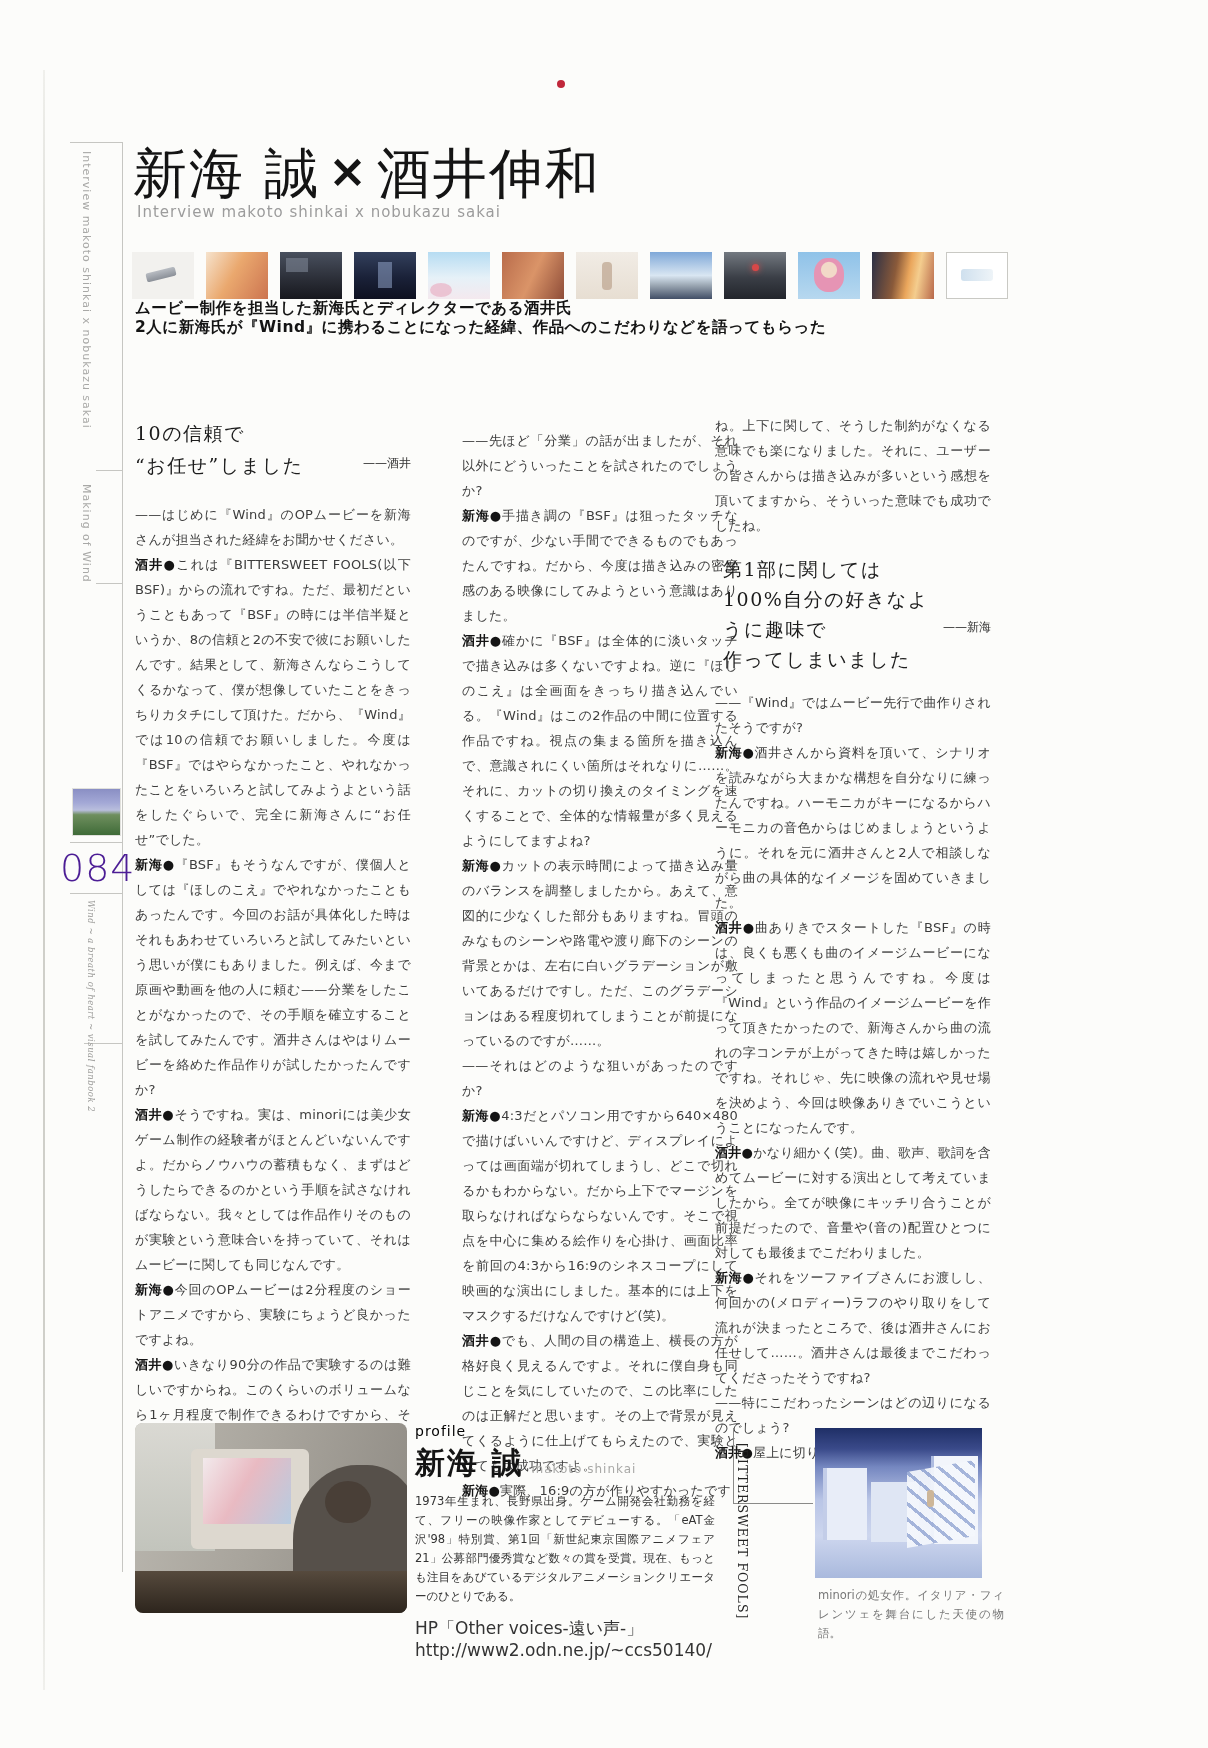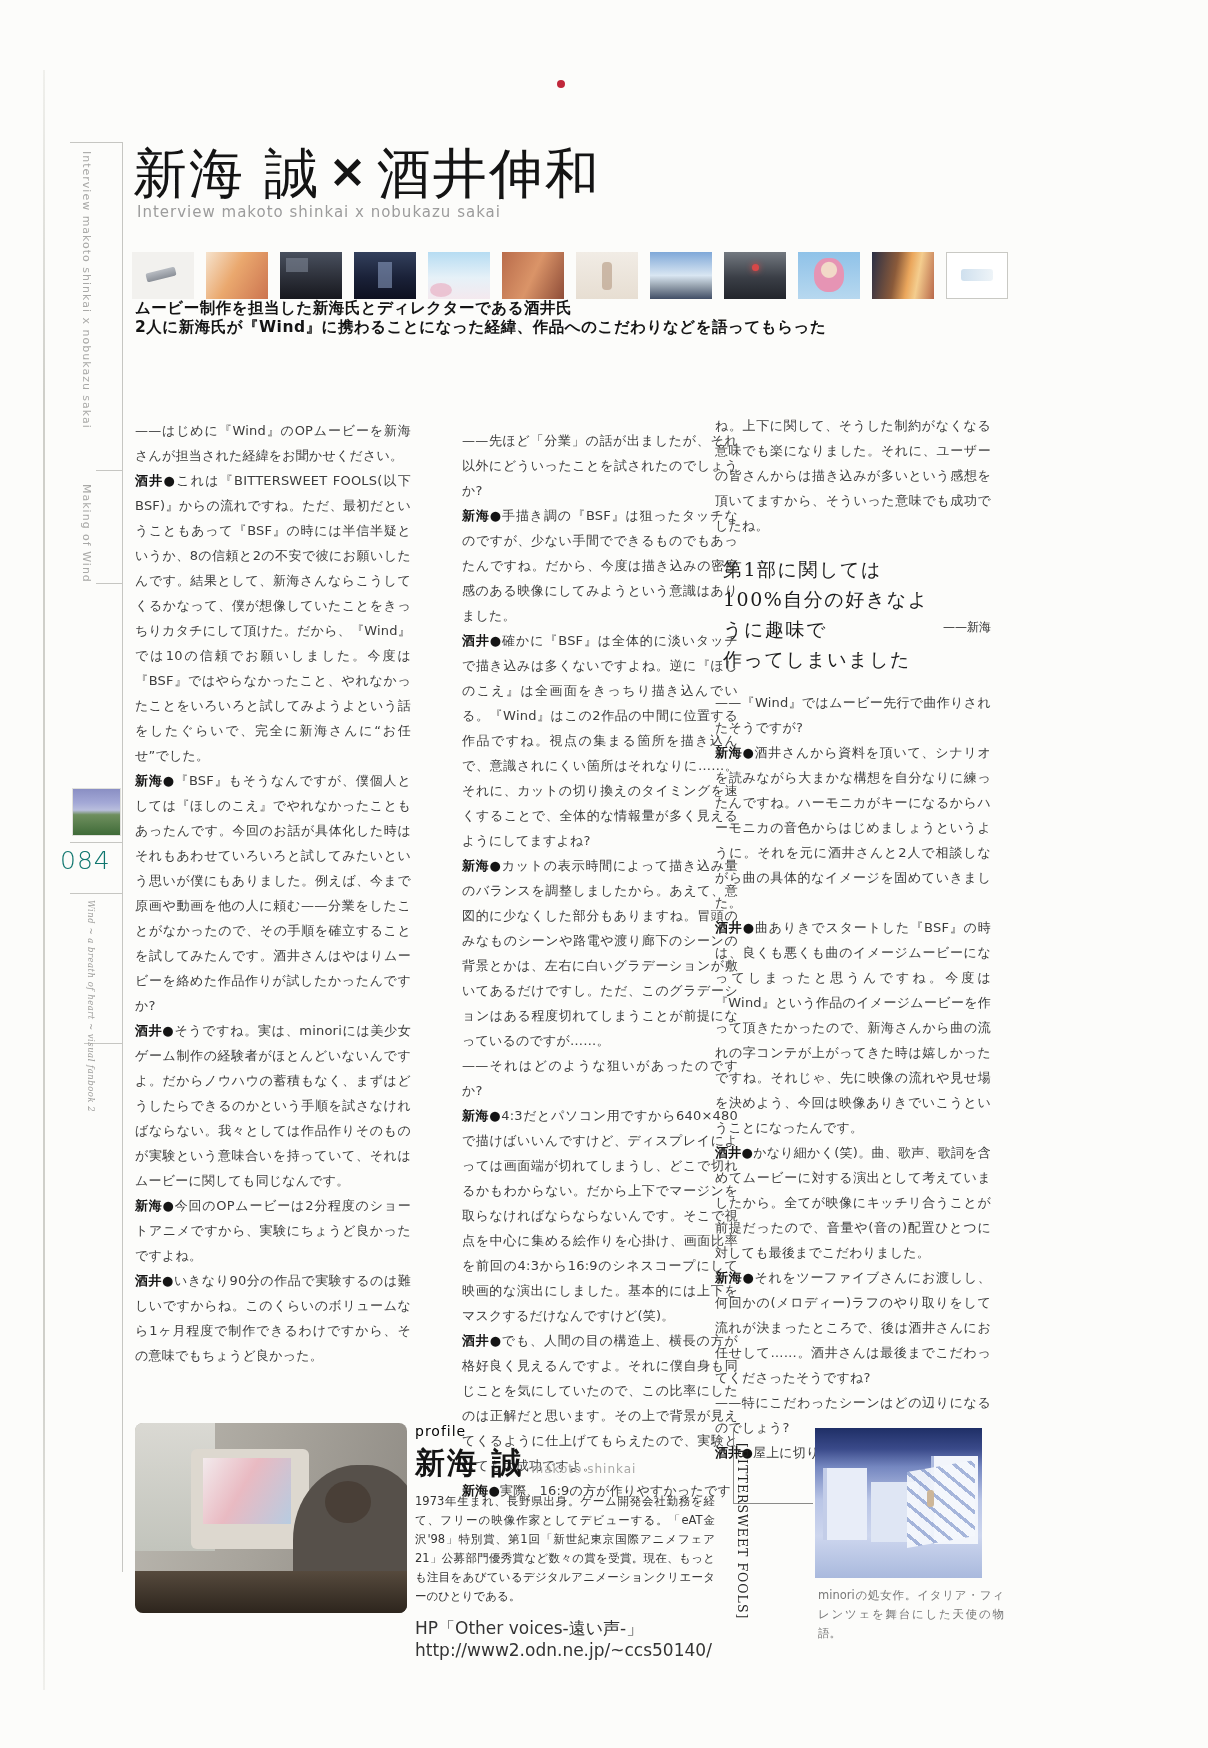--- a/index.html
+++ b/index.html
@@ -18,22 +18,22 @@
   #tick-4{left:70px;top:842px;width:53px;}
   #tick-5{left:70px;top:893px;width:53px;}
   #tick-6{left:84px;top:1043px;width:39px;}
   .v-text{writing-mode:vertical-rl;color:#a8a8a6;font-size:11px;letter-spacing:1px;white-space:nowrap;}
   #side-interview{left:80px;top:151px;height:310px;}
   #side-making{left:80px;top:484px;height:105px;}
   #side-script{left:86px;top:900px;height:140px;font-family:"DejaVu Serif",serif;font-style:italic;
                font-size:8.5px;color:#9c9c9a;letter-spacing:0.5px;}
   #side-thumb{left:72px;top:788px;width:47px;height:46px;border:1px solid #e0e0dc;
               background:linear-gradient(180deg,#8a8fc4 0%,#a3a8d6 30%,#b9bedd 46%,#6f8f5e 56%,#3f6b38 100%);}
-  #page-num{left:60px;top:846px;width:62px;text-align:left;font-size:25px;font-weight:200;
-            color:#0f766e;letter-spacing:1px;}
+  #page-num{left:60px;top:846px;width:62px;text-align:right;font-size:38px;font-weight:200;
+            color:#4c1d95;letter-spacing:1px;}
   
   #title{left:133px;top:138px;font-size:54px;letter-spacing:2px;color:#141414;white-space:nowrap;}
   #title .tx{font-weight:bold;font-size:46px;margin:0 8px;vertical-align:5px;}
   #subtitle{left:137px;top:203px;font-size:15px;color:#9c9c9c;letter-spacing:1px;}
   
   #strip{left:132px;top:252px;display:flex;gap:12px;}
   .thumb{width:62px;height:47px;position:relative;overflow:hidden;flex:0 0 auto;}
   .t1{background:#f2f1ee;}
   .t1 .obj{position:absolute;left:14px;top:18px;width:30px;height:9px;background:linear-gradient(#b8bcc2,#8b9098);
            border-radius:2px;transform:rotate(-14deg);}
@@ -156,20 +156,27 @@
         <div class="obj"></div>
       </div>
   </div>
 
   <div class="abs" id="intro">
     <div>ムービー制作を担当した新海氏とディレクターである酒井氏</div>
     <div>2人に新海氏が『Wind』に携わることになった経緯、作品へのこだわりなどを語ってもらった</div>
   </div>
 
   <div class="col" id="col1">
+    <div class="col-heading">
+      <div>10の信頼で</div>
+      <div class="h-flex">
+          <span>“お任せ”しました</span>
+          <span class="attr">——酒井</span>
+        </div>
+    </div>
     <p class="para"><b class="spk"></b><span>——はじめに『Wind』のOPムービーを新海さんが担当された経緯をお聞かせください。</span></p>
     <p class="para"><b class="spk">酒井●</b><span>これは『BITTERSWEET FOOLS(以下BSF)』からの流れですね。ただ、最初だということもあって『BSF』の時には半信半疑というか、8の信頼と2の不安で彼にお願いしたんです。結果として、新海さんならこうしてくるかなって、僕が想像していたことをきっちりカタチにして頂けた。だから、『Wind』では10の信頼でお願いしました。今度は『BSF』ではやらなかったこと、やれなかったことをいろいろと試してみようよという話をしたぐらいで、完全に新海さんに“お任せ”でした。</span></p>
     <p class="para"><b class="spk">新海●</b><span>『BSF』もそうなんですが、僕個人としては『ほしのこえ』でやれなかったこともあったんです。今回のお話が具体化した時はそれもあわせていろいろと試してみたいという思いが僕にもありました。例えば、今まで原画や動画を他の人に頼む——分業をしたことがなかったので、その手順を確立することを試してみたんです。酒井さんはやはりムービーを絡めた作品作りが試したかったんですか?</span></p>
     <p class="para"><b class="spk">酒井●</b><span>そうですね。実は、minoriには美少女ゲーム制作の経験者がほとんどいないんですよ。だからノウハウの蓄積もなく、まずはどうしたらできるのかという手順を試さなければならない。我々としては作品作りそのものが実験という意味合いを持っていて、それはムービーに関しても同じなんです。</span></p>
     <p class="para"><b class="spk">新海●</b><span>今回のOPムービーは2分程度のショートアニメですから、実験にちょうど良かったですよね。</span></p>
     <p class="para"><b class="spk">酒井●</b><span>いきなり90分の作品で実験するのは難しいですからね。このくらいのボリュームなら1ヶ月程度で制作できるわけですから、その意味でもちょうど良かった。</span></p>
   </div>
 
   <div class="col" id="col2">
     <p class="para"><b class="spk"></b><span>——先ほど「分業」の話が出ましたが、それ以外にどういったことを試されたのでしょうか?</span></p>

